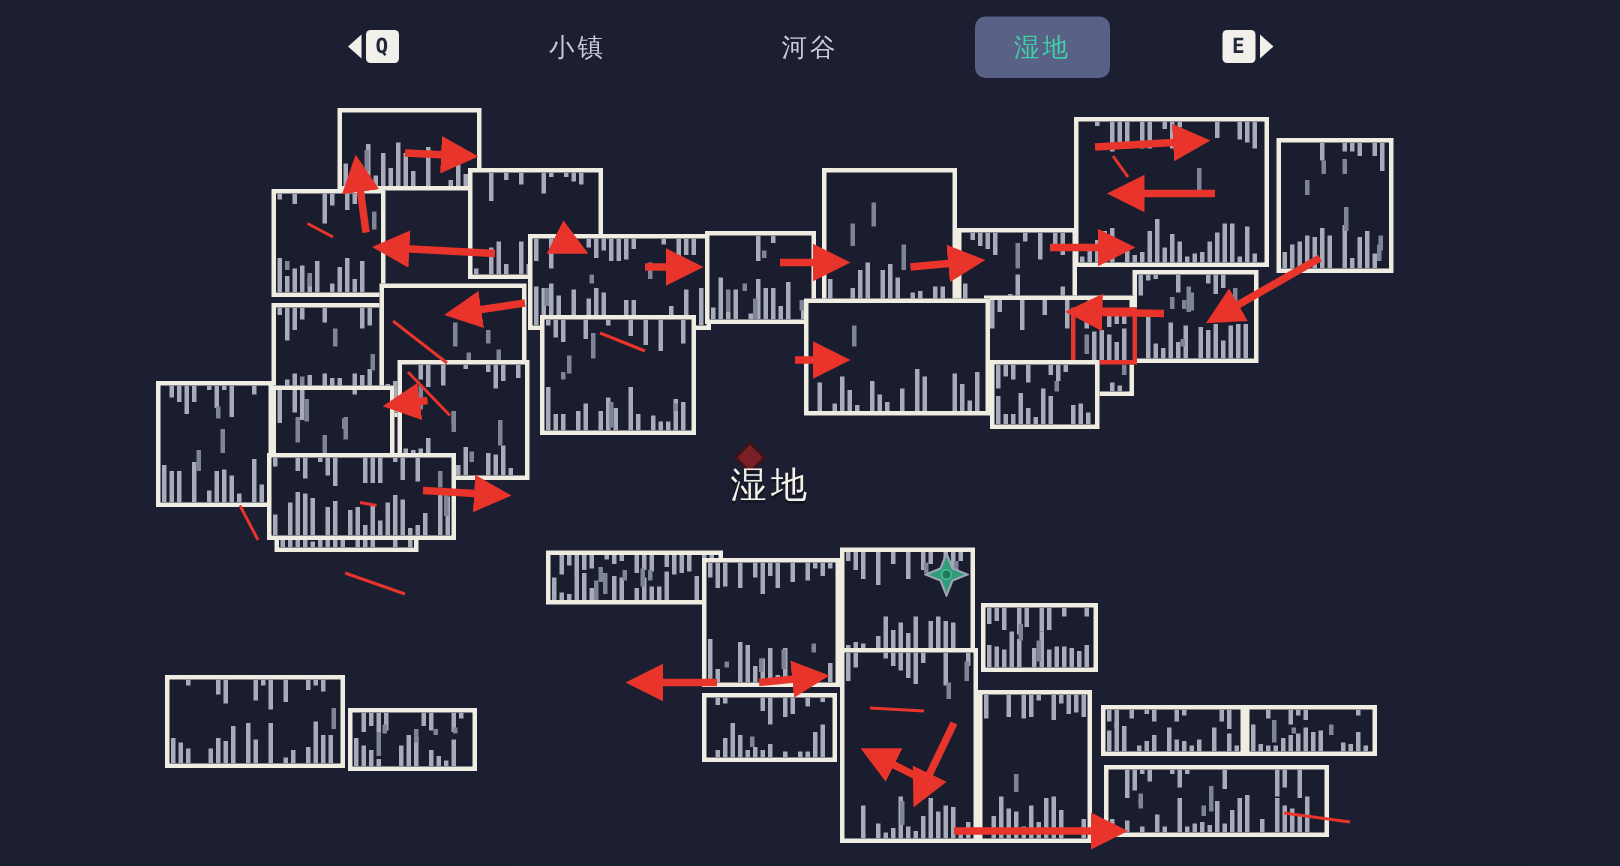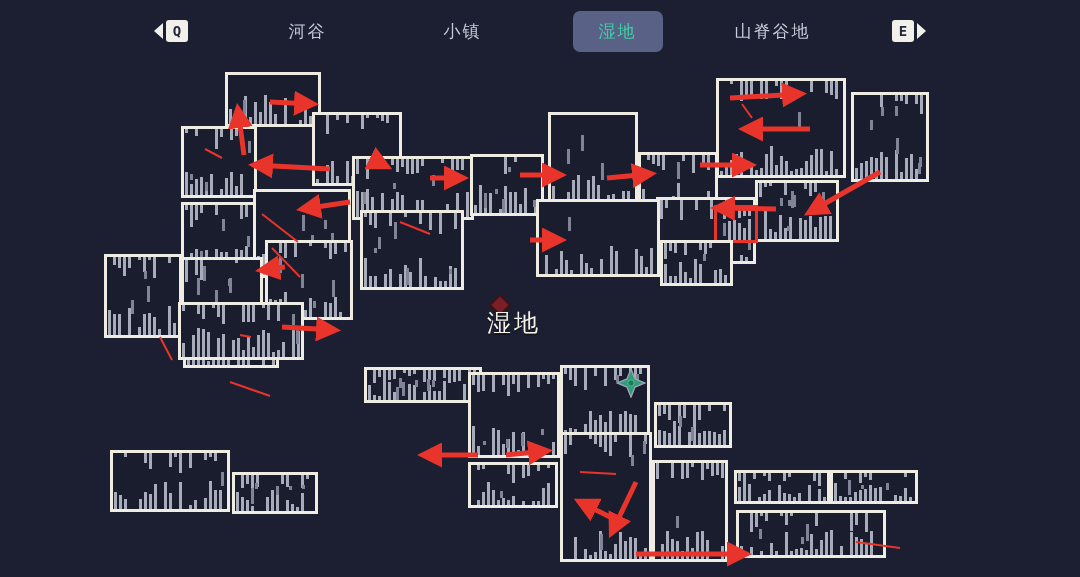--- a/index.html
+++ b/index.html
@@ -74,30 +74,27 @@
   <div id="topbar">
 
     <div class="nav-slot">
       <div class="nav-key">
         <div class="tri tri-l"></div>
         <div class="key-box">Q</div>
       </div>
     </div>
 
     <div class="tab-slot">
+        <div class="tab">小镇</div>
+      </div>
+    <div class="tab-slot">
         <div class="tab">河谷</div>
       </div>
     <div class="tab-slot">
-        <div class="tab">小镇</div>
-      </div>
-    <div class="tab-slot">
         <div class="tab sel">湿地</div>
-      </div>
-    <div class="tab-slot">
-        <div class="tab">山脊谷地</div>
       </div>
 
     <div class="nav-slot">
       <div class="nav-key">
         <div class="key-box">E</div>
         <div class="tri tri-r"></div>
       </div>
     </div>
   </div>
 

